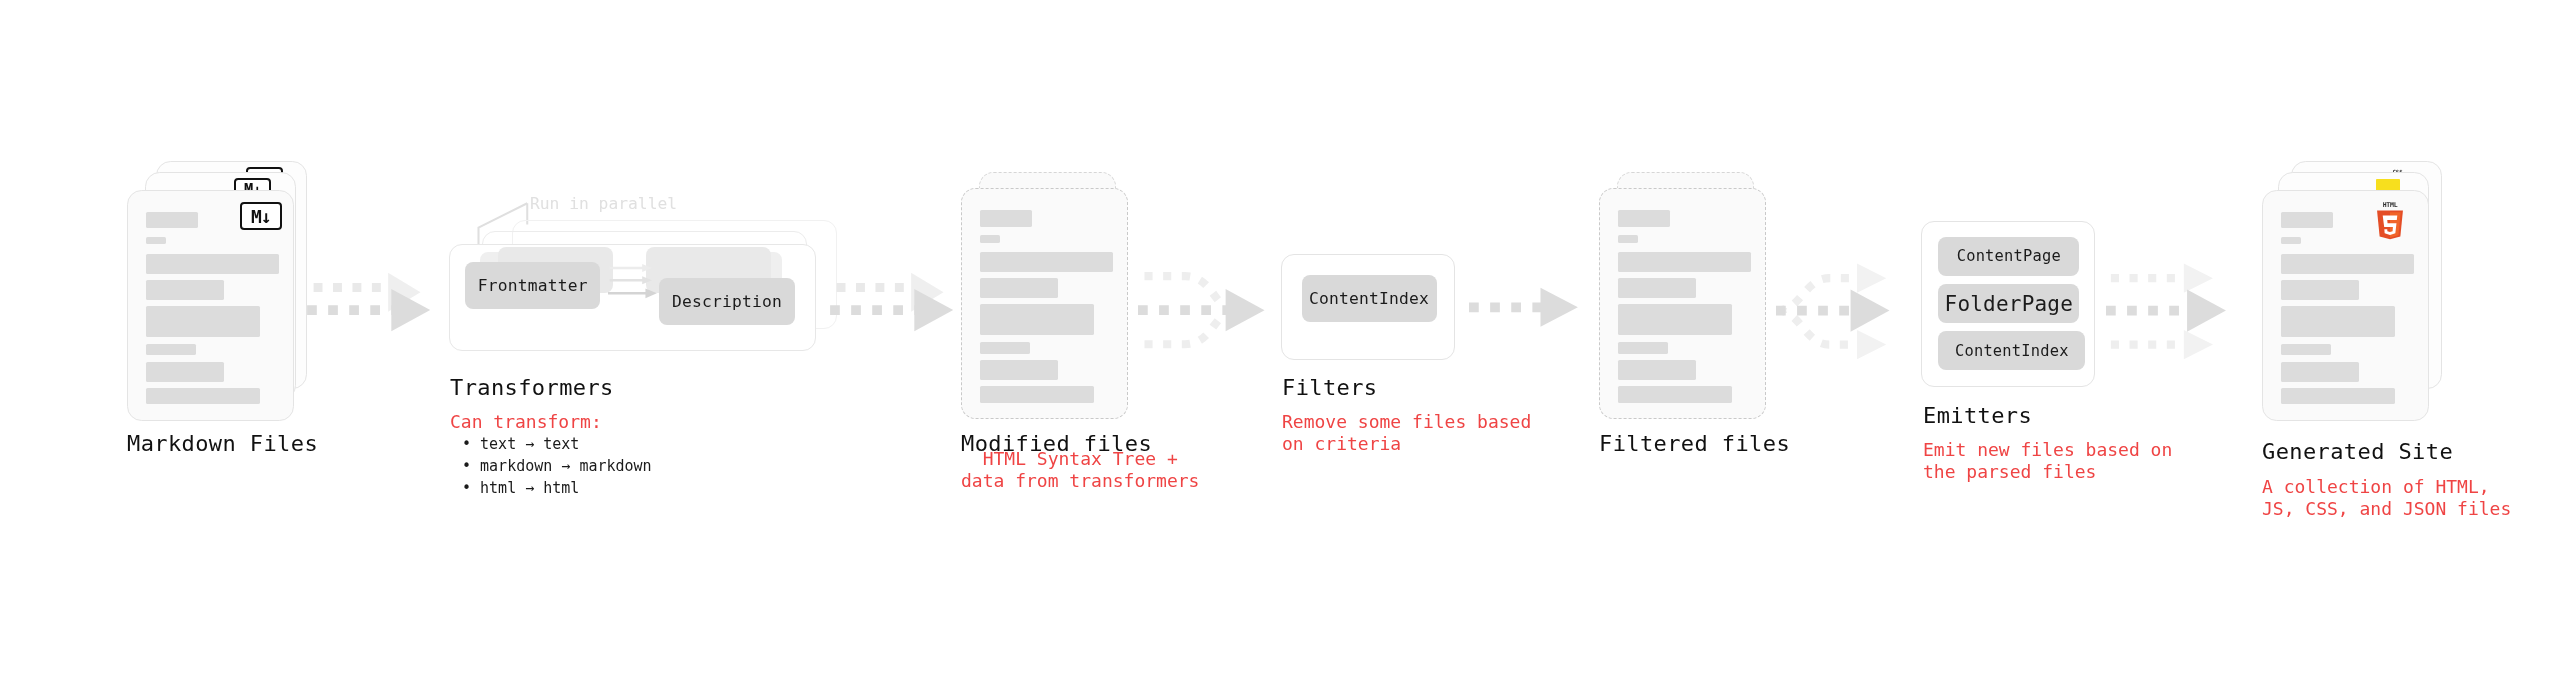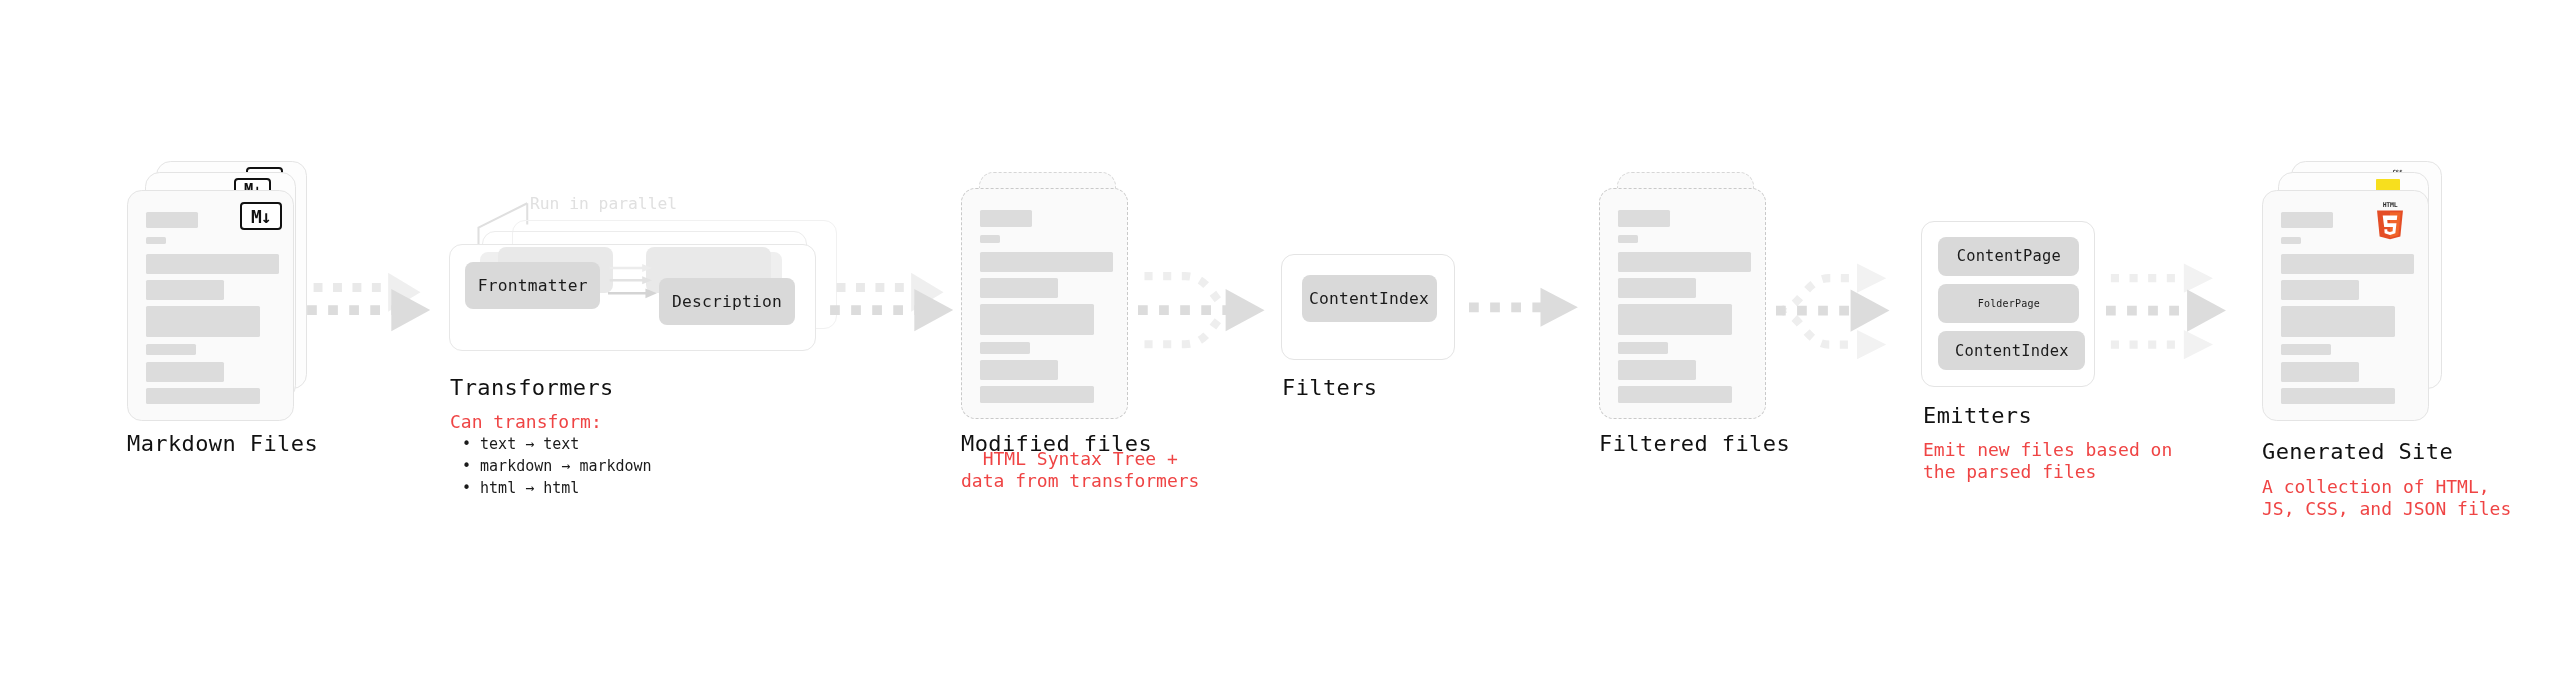--- a/index.html
+++ b/index.html
@@ -218,20 +218,22 @@
         <path d="M0 64 H110"></path>
       </g>
       <polygon points="108,38 156,64 108,90" fill="#dcdcdc"></polygon>
     </svg>
   </div>
 
   <div class="groupbox" style="left:1281px;top:254px;width:174px;height:106px;">
     <div class="chip" style="left:19.5px;top:19.5px;width:135px;height:47px;">ContentIndex</div>
   </div>
   <div class="title" style="left:1282px;top:375px;">Filters</div>
+  <div class="sub" style="left:1282px;top:411px;">Remove some files based
+on criteria</div>
 
   <div class="conn" style="left:1469px;top:286px;">
     <svg width="130" height="49" viewBox="0 0 160 60">
       <g fill="none" stroke="#dcdcdc" stroke-width="12" stroke-dasharray="12 14">
         <path d="M0 26 H92"></path>
       </g>
       <polygon points="88,2 134,26 88,50" fill="#dcdcdc"></polygon>
     </svg>
   </div>
 
@@ -260,21 +262,21 @@
       <polygon points="100,106 136,124 100,142" fill="#f2f2f2"></polygon>
       <g fill="none" stroke="#dcdcdc" stroke-width="12" stroke-dasharray="12 14">
         <path d="M0 82 H96"></path>
       </g>
       <polygon points="92,56 140,82 92,108" fill="#dcdcdc"></polygon>
     </svg>
   </div>
 
   <div class="groupbox" style="left:1921px;top:221px;width:174px;height:166px;">
     <div class="chip" style="left:16.3px;top:14.6px;width:141px;height:39px;font-size:15.4px;">ContentPage</div>
-    <div class="chip" style="left:16.3px;top:62px;width:141px;height:39px;font-size:10px;">FolderPage</div>
+    <div class="chip" style="left:16.3px;top:62px;width:141px;height:39px;font-size:21px;">FolderPage</div>
     <div class="chip" style="left:16.3px;top:109px;width:147px;height:39px;font-size:15.4px;">ContentIndex</div>
   </div>
   <div class="title" style="left:1923px;top:403px;">Emitters</div>
   <div class="sub" style="left:1923px;top:439px;">Emit new files based on
 the parsed files</div>
 
   <div class="conn" style="left:2106px;top:244px;">
     <svg width="154" height="138" viewBox="0 0 190 170">
       <g fill="none" stroke="#eeeeee" stroke-width="10" stroke-dasharray="10 13">
         <path d="M6 42 H100"></path>

